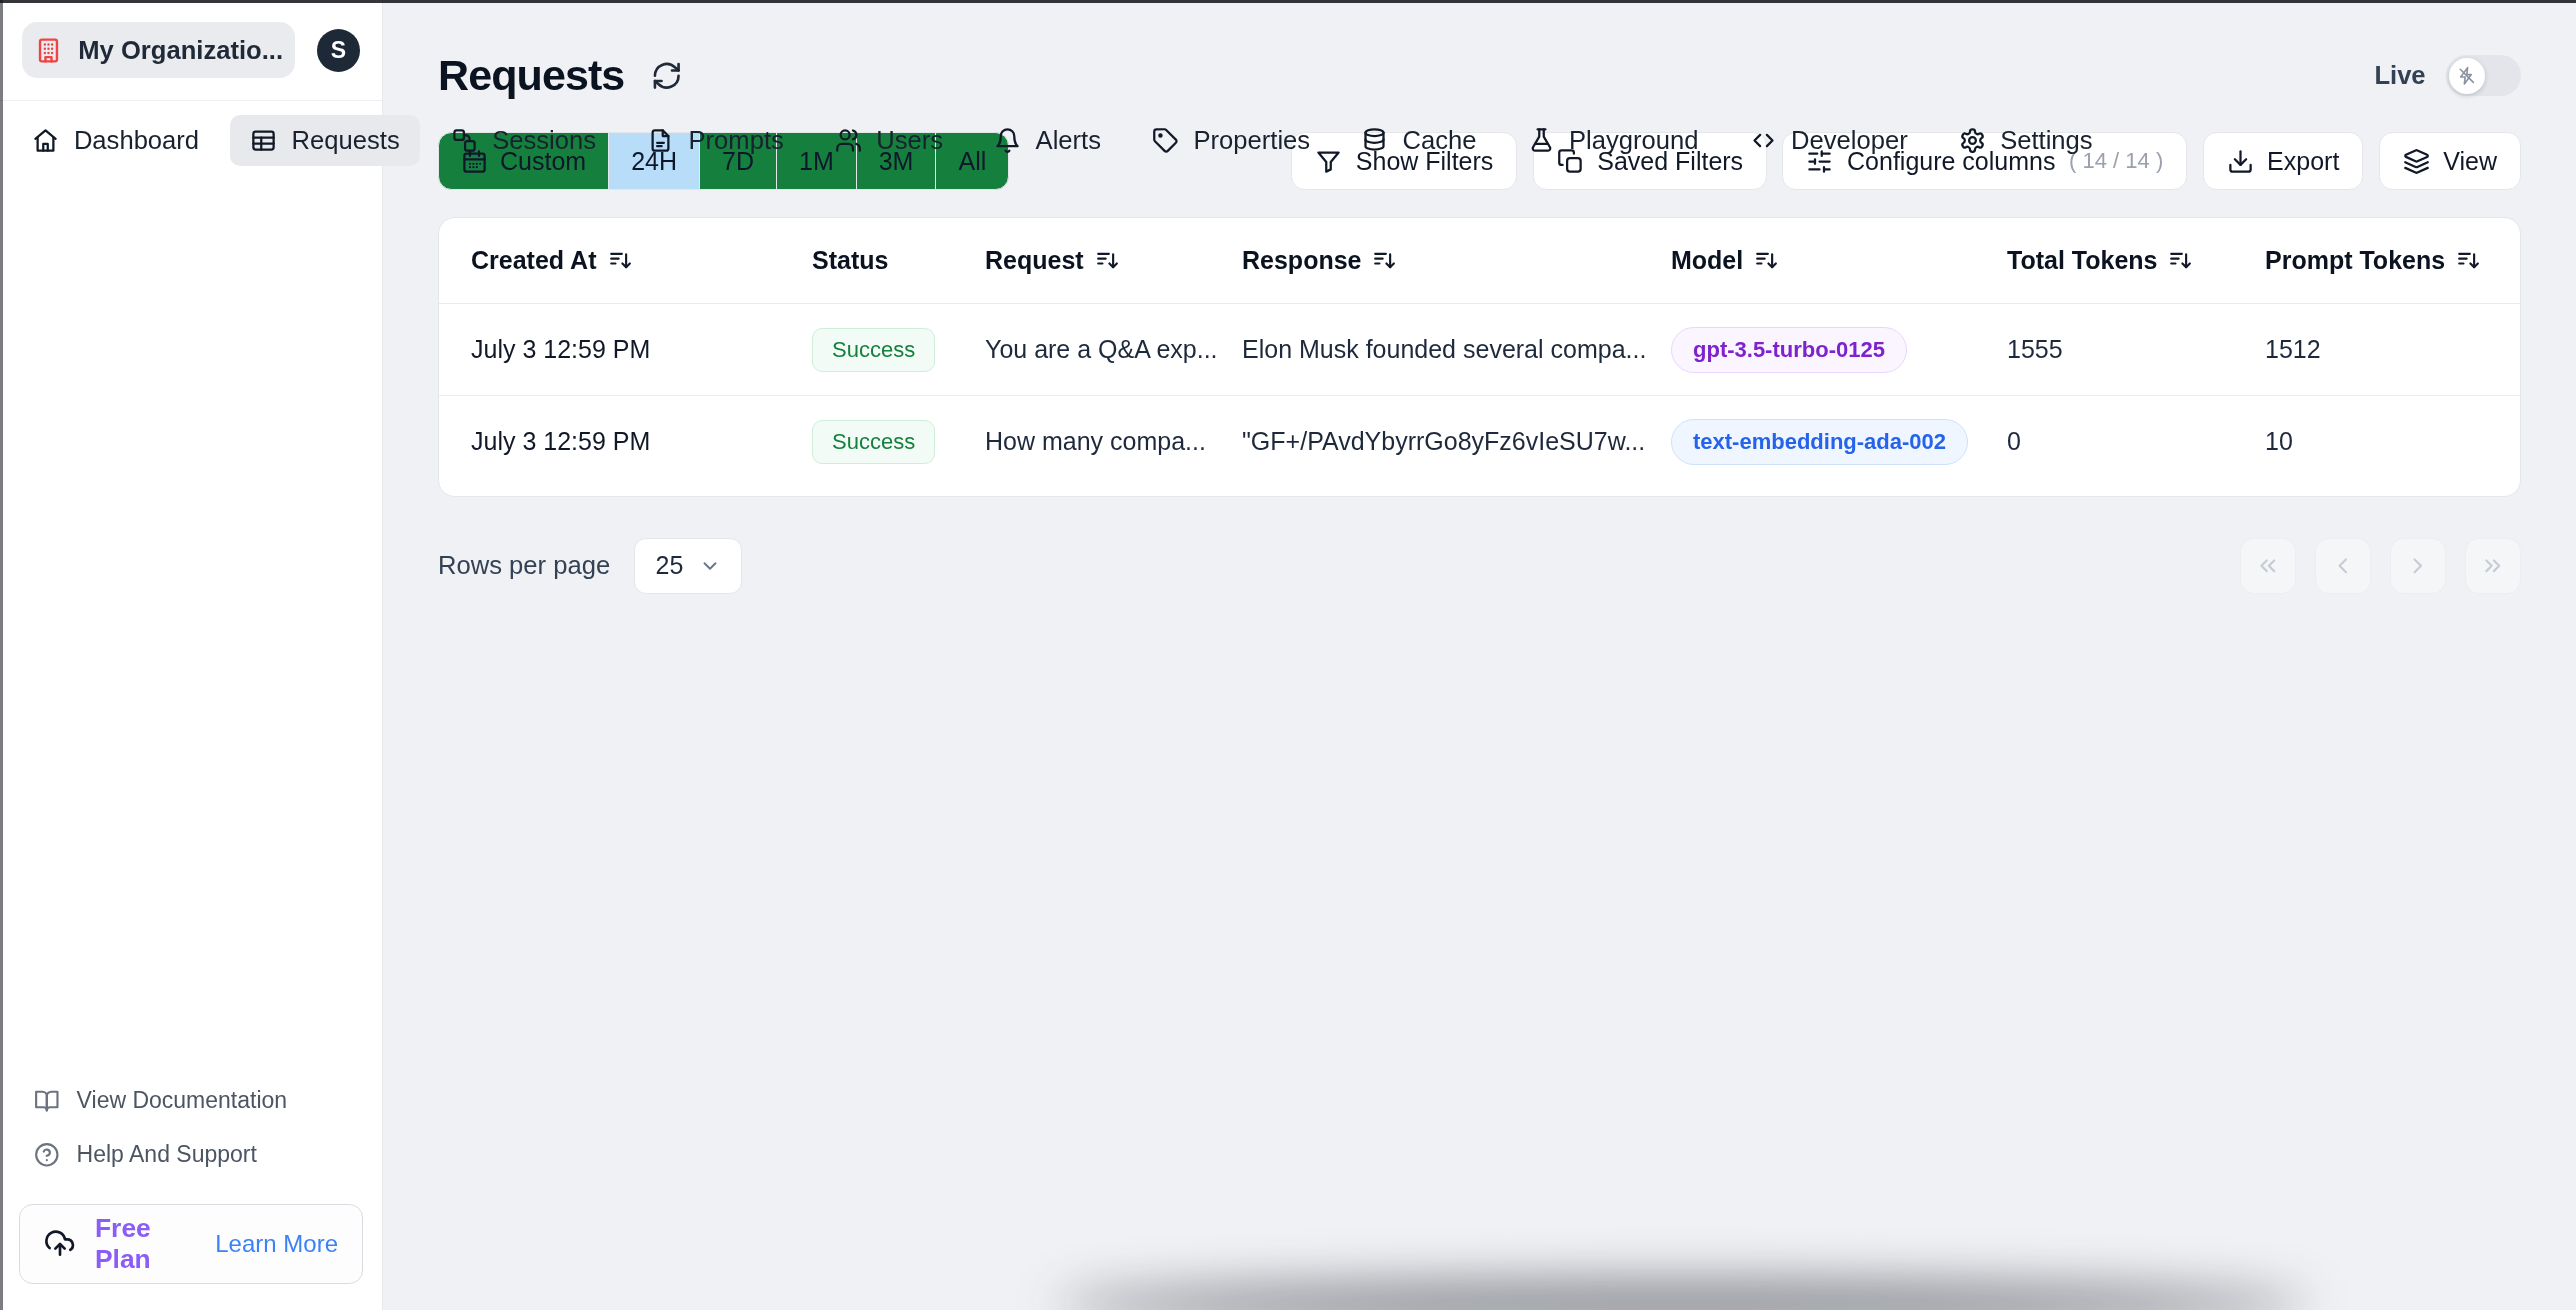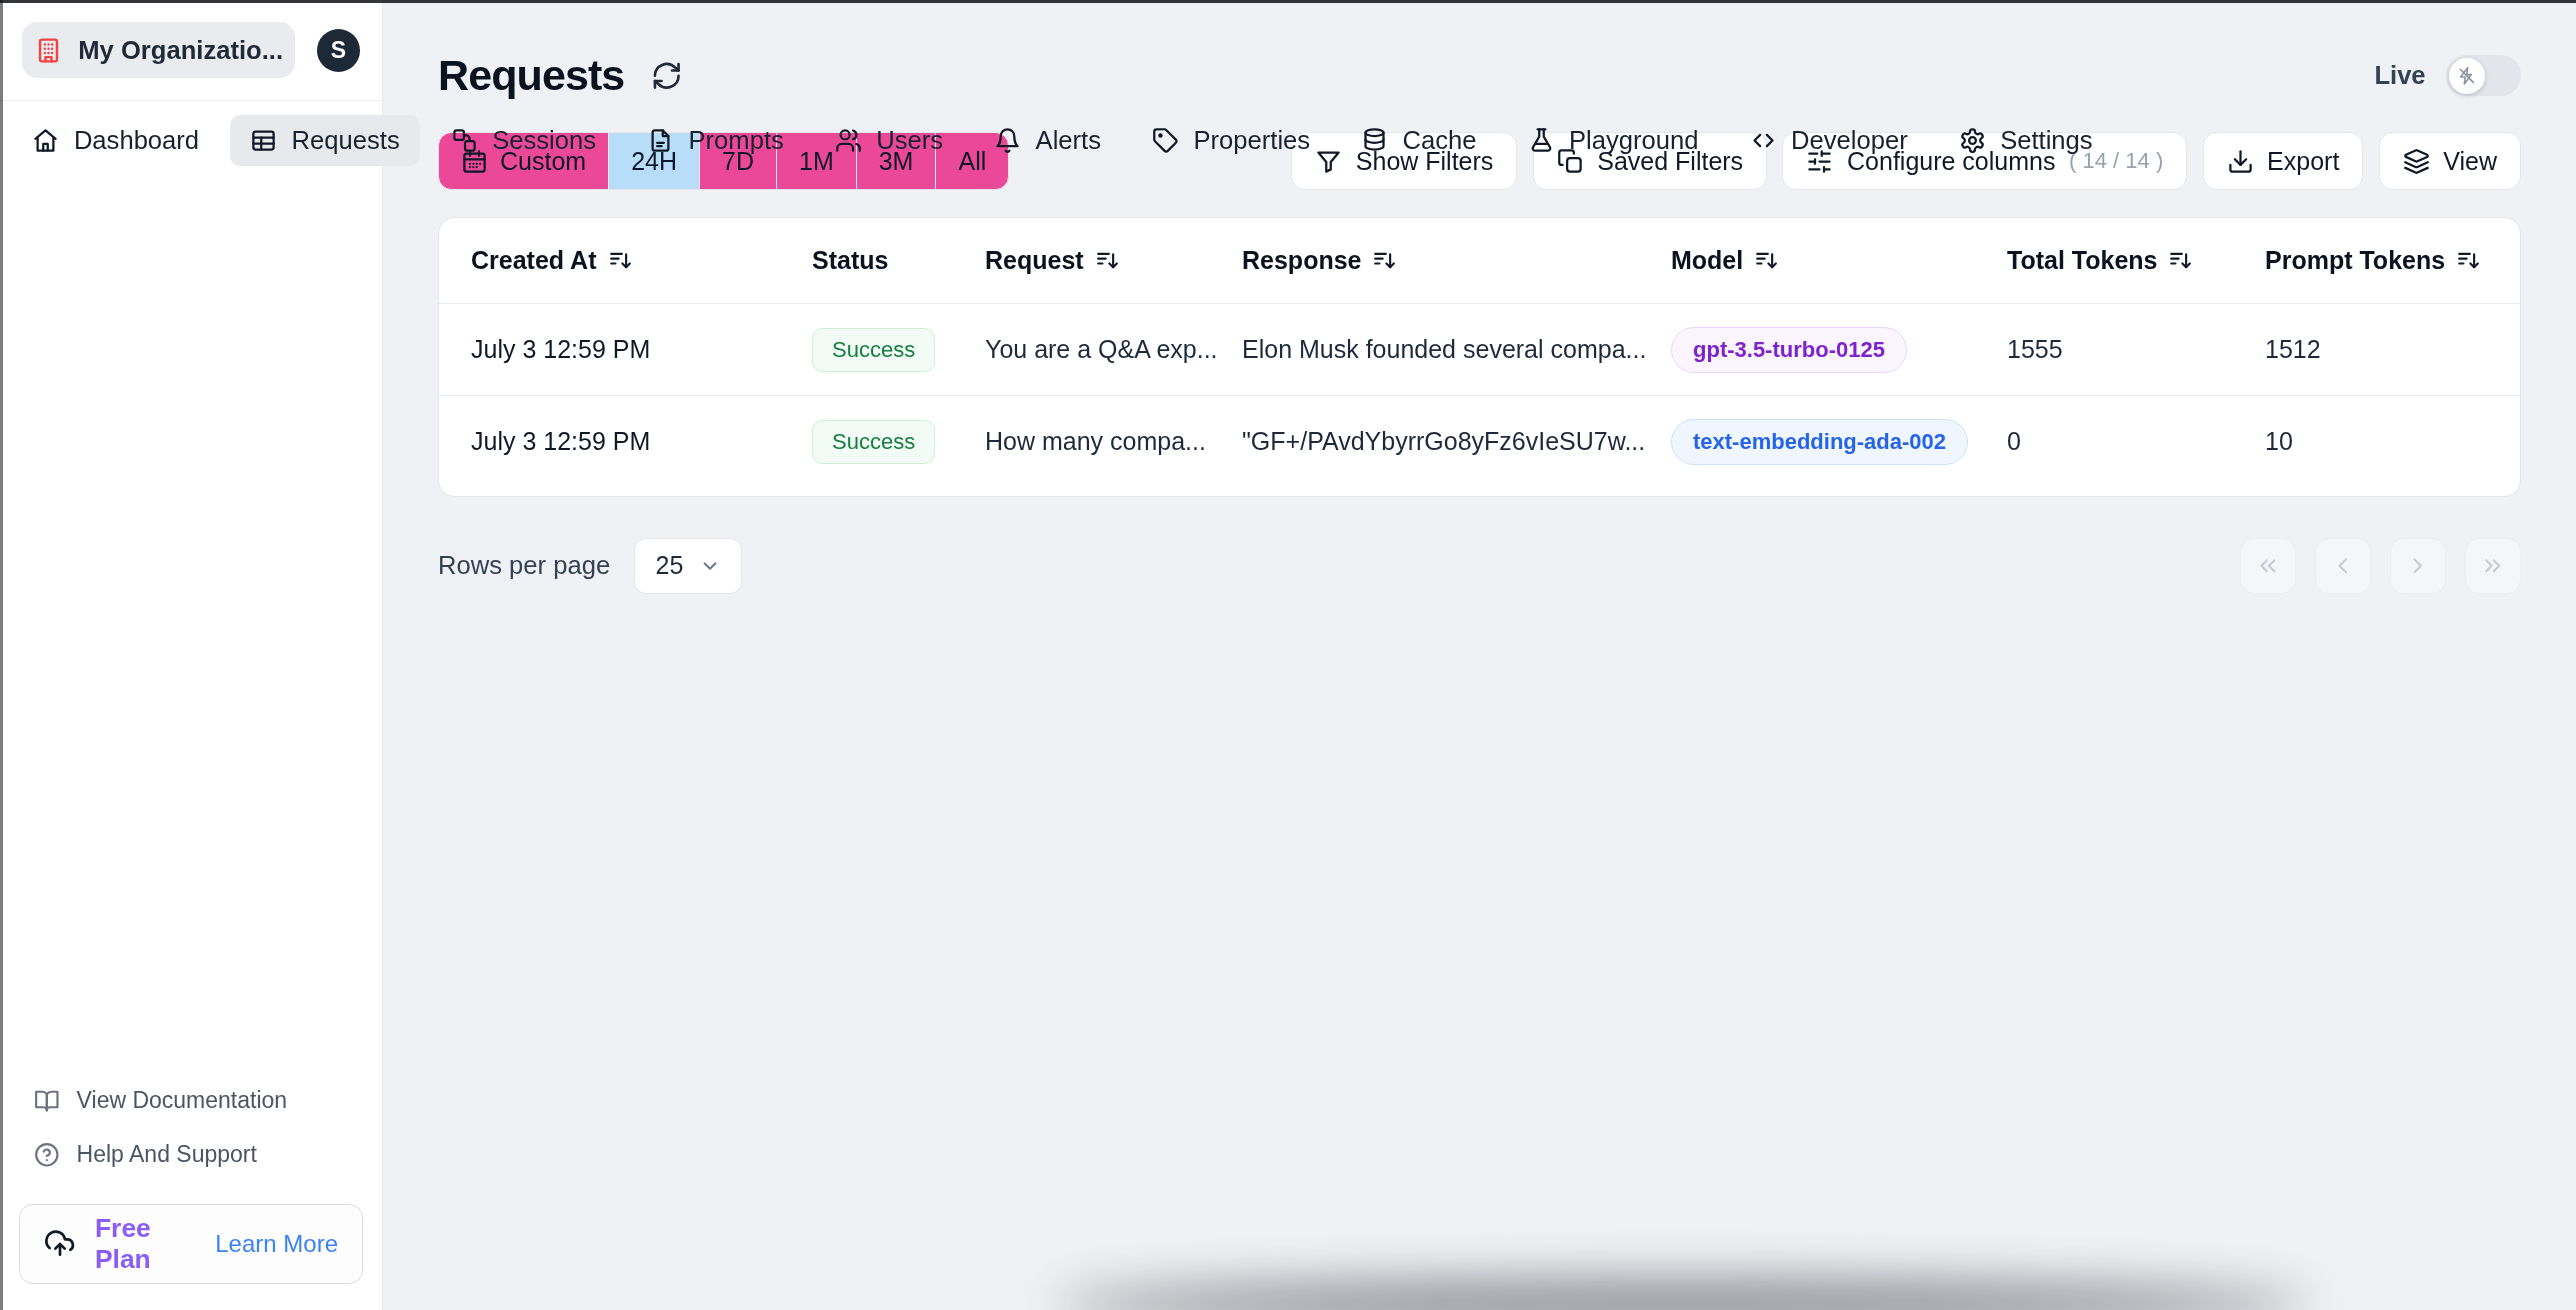--- a/index.html
+++ b/index.html
@@ -49,21 +49,21 @@
   .refresh-btn { background:none; border:none; cursor:pointer; color:#1f2937; display:flex; }
   .refresh-btn svg { width:31.5px; height:31.5px; }
   .live-wrap { display:flex; align-items:center; gap:20.4px; }
   .live-label { font-size:25.6px; font-weight:700; color:#334155;margin-left:12px; }
   .toggle { width:75px; height:41px; border-radius:20.4px; background:#e3e5ea; position:relative; cursor:pointer; }
   .toggle-knob { position:absolute; top:2.6px; left:2.6px; width:36px; height:36px; border-radius:50%; background:#fff;
                  box-shadow:0 1.7px 5.1px rgba(15,23,42,.18); display:flex; align-items:center; justify-content:center; }
   .toggle-knob svg { width:19.6px; height:19.6px; color:#8b93a3; }
 
   .toolbar { margin-top:32px; display:flex; align-items:flex-start; justify-content:space-between; }
-  .seg { display:flex; height:58px; background:#ec4899; border:1.7px solid #e4e6ea; border-radius:13.6px; overflow:hidden; }
+  .seg { display:flex; height:58px; background:#15803d; border:1.7px solid #e4e6ea; border-radius:13.6px; overflow:hidden; }
   .seg-item { display:flex; align-items:center; gap:12px; padding:0 22px; font-size:25px; font-weight:500;
               color:#0f172a; border-left:1.7px solid #e4e6ea; cursor:pointer; white-space:nowrap; }
   .seg-item:first-child { border-left:none; }
   .seg-item svg { width:27px; height:27px; }
   .seg-item.selected { background:var(--accent-selected); }
 
   .actions { display:flex; gap:15.3px; }
   .action-btn { display:flex; align-items:center; gap:13.6px; height:58px; padding:0 23px; background:#fff;
                 border:1.7px solid #e4e6ea; border-radius:13.6px; font-size:25px; font-weight:500; color:#111827;
                 font-family:inherit; cursor:pointer; white-space:nowrap; }

